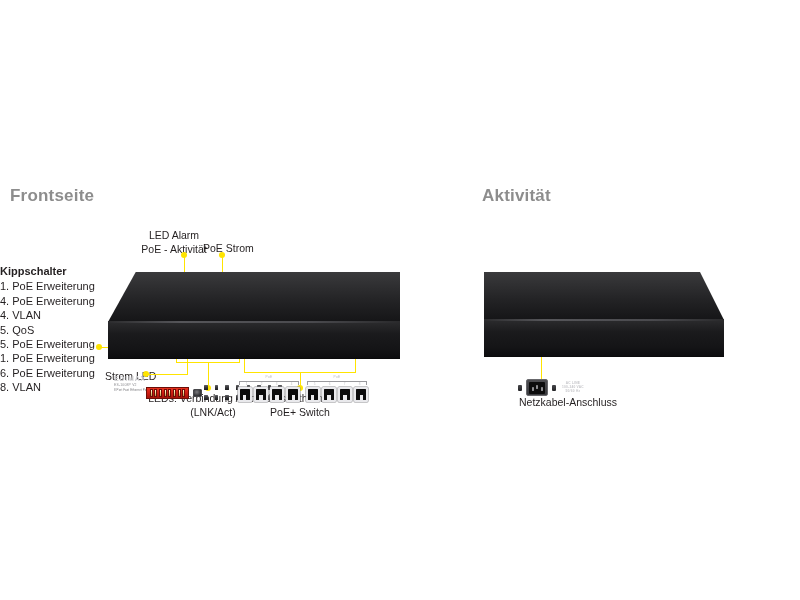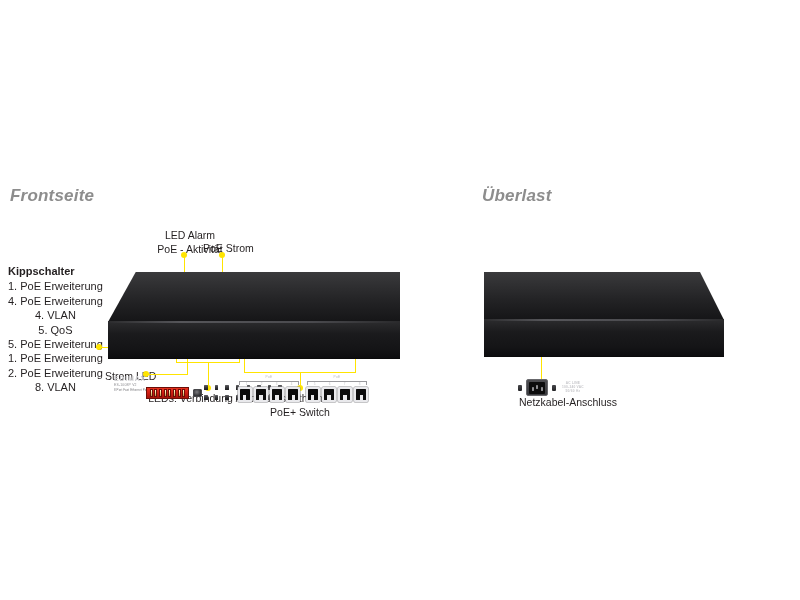--- a/index.html
+++ b/index.html
@@ -16,55 +16,54 @@
     color: #1a1a1a;
   }
 
   
   .section-heading {
     position: absolute;
     font-size: 17px;
     font-weight: bold;
     color: #8d8d8d;
     letter-spacing: 0.2px;
-    font-style: italic;
   }
   #heading-front { left: 10px;  top: 186px; }
   #heading-rear  { left: 482px; top: 186px; }
 
   
   .callout {
     position: absolute;
     font-size: 10.5px;
     line-height: 13.5px;
     color: #231f20;
     white-space: nowrap;
   }
   .callout.center { text-align: center; }
 
   
   #dip-list {
     position: absolute;
-    left: 8px;
+    left: 0;
     top: 264px;
     font-size: 11px;
     line-height: 14.4px;
     color: #231f20;
   }
   #dip-list .list-title {
     font-weight: bold;
     font-size: 11px;
     margin-bottom: 1px;
   }
   #dip-list ol {
     list-style: none;
     margin: 0;
     padding: 0;
   }
-  #dip-list li { white-space: nowrap; text-align: center; }
+  #dip-list li { white-space: nowrap; }
 
   
   .lead {
     position: absolute;
     background: #ffe400;
   }
   .lead.v { width: 1.4px; }
   .lead.h { height: 1.4px; }
   .dot {
     position: absolute;
@@ -357,47 +356,48 @@
     color: #c6c6ca;
     font-weight: bold;
     letter-spacing: 0.25px;
     text-align: center;
   }
 </style>
 </head>
 <body>
 
 <div class="section-heading" id="heading-front">Frontseite</div>
-<div class="section-heading" id="heading-rear">Überlast</div>
+<div class="section-heading" id="heading-rear">Aktivität</div>
 
 <div id="dip-list">
   <div class="list-title">Kippschalter</div>
   <ol>
     <li>1. PoE Erweiterung</li>
     <li>4. PoE Erweiterung</li>
     <li>4. VLAN</li>
     <li>5. QoS</li>
     <li>5. PoE Erweiterung</li>
     <li>1. PoE Erweiterung</li>
-    <li>2. PoE Erweiterung</li>
+    <li>6. PoE Erweiterung</li>
     <li>8. VLAN</li>
   </ol>
 </div>
 
-<div class="callout center" style="left:142px; top:229px; width:96px;">
+<div class="callout center" style="left:126px; top:229px; width:96px;">
   <div>LED Alarm</div>
   <div>PoE - Aktivität</div>
 </div>
 
 <div class="callout" style="left:203px; top:242px;">PoE Strom</div>
 
 <div class="callout" style="left:105px; top:370px;">Strom LED</div>
 
 <div class="callout center" style="left:130px; top:392px; width:166px;">
   <div>LEDs: Verbindung / Aktivität</div>
+  <div>(LNK/Act)</div>
 </div>
 
 <div class="callout center" style="left:253px; top:392px; width:94px;">
   <div>Fast Ethernet</div>
   <div>PoE+ Switch</div>
 </div>
 
 <div class="callout center" style="left:478px; top:396px; width:180px;">Netzkabel-Anschluss</div>
 
 <span class="dot" style="left:181px; top:252px;"></span>

